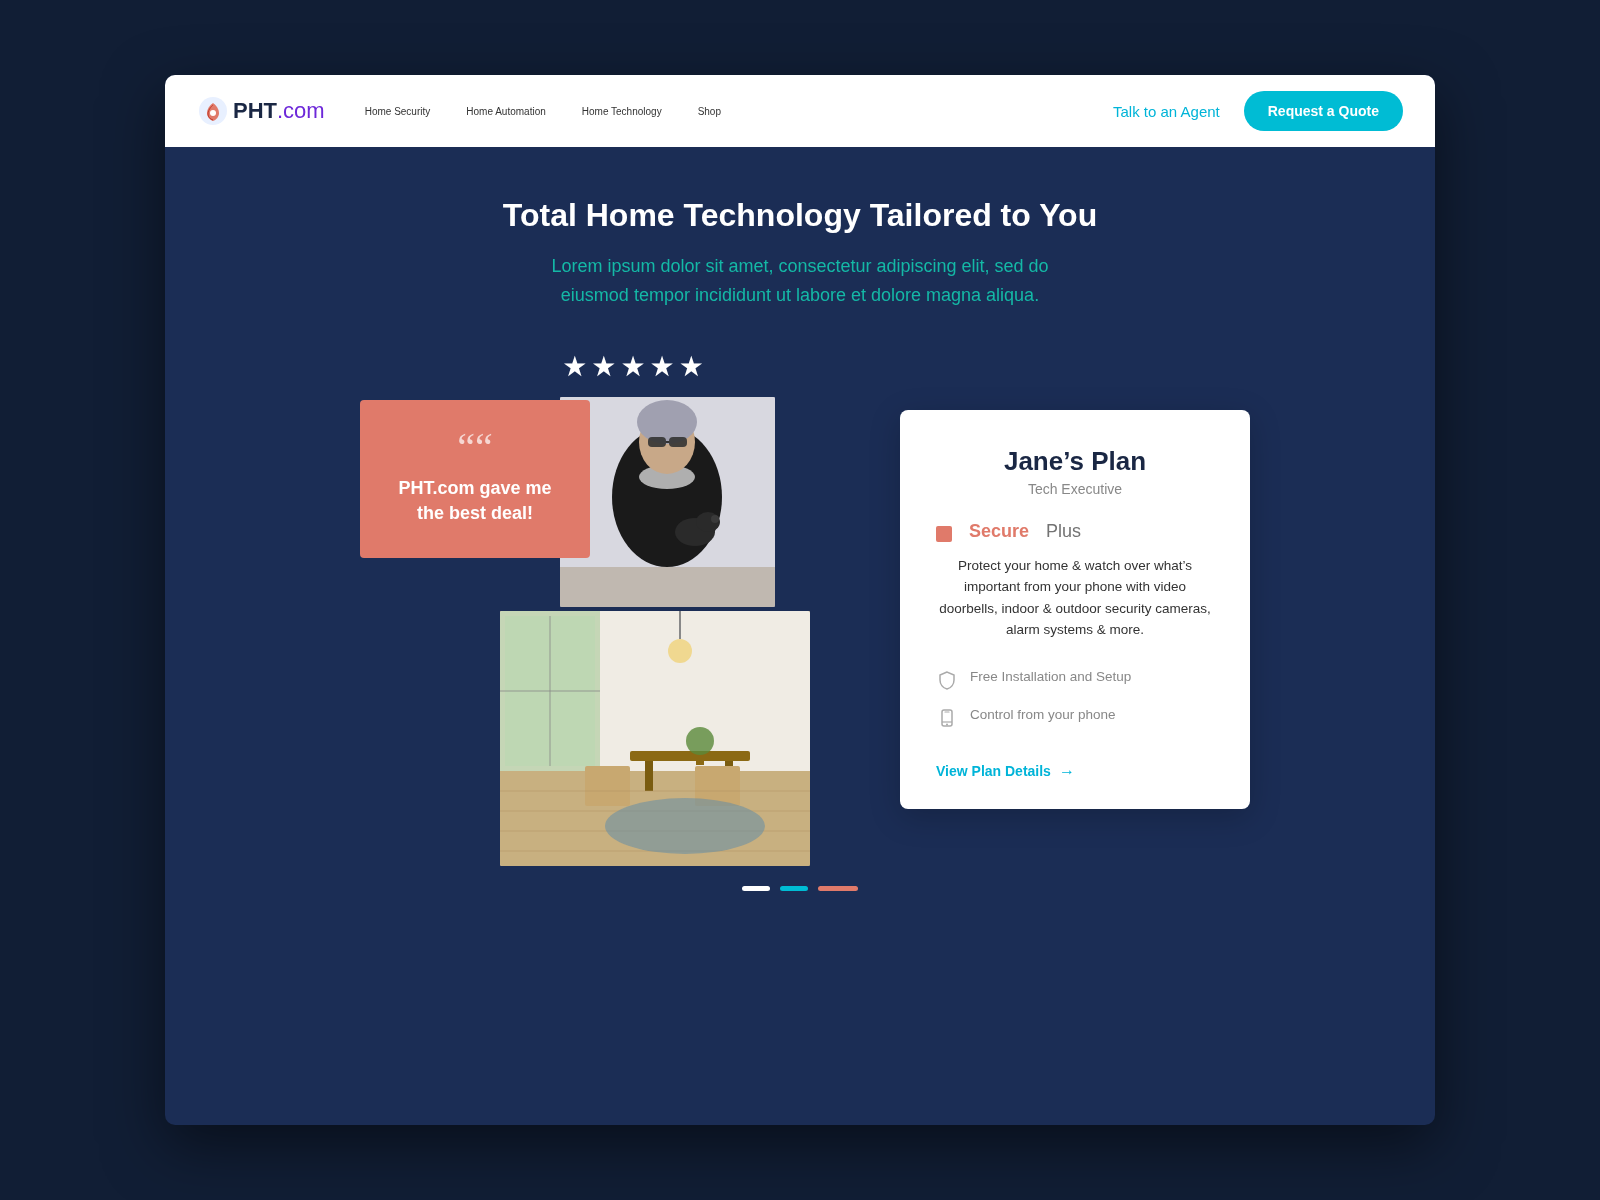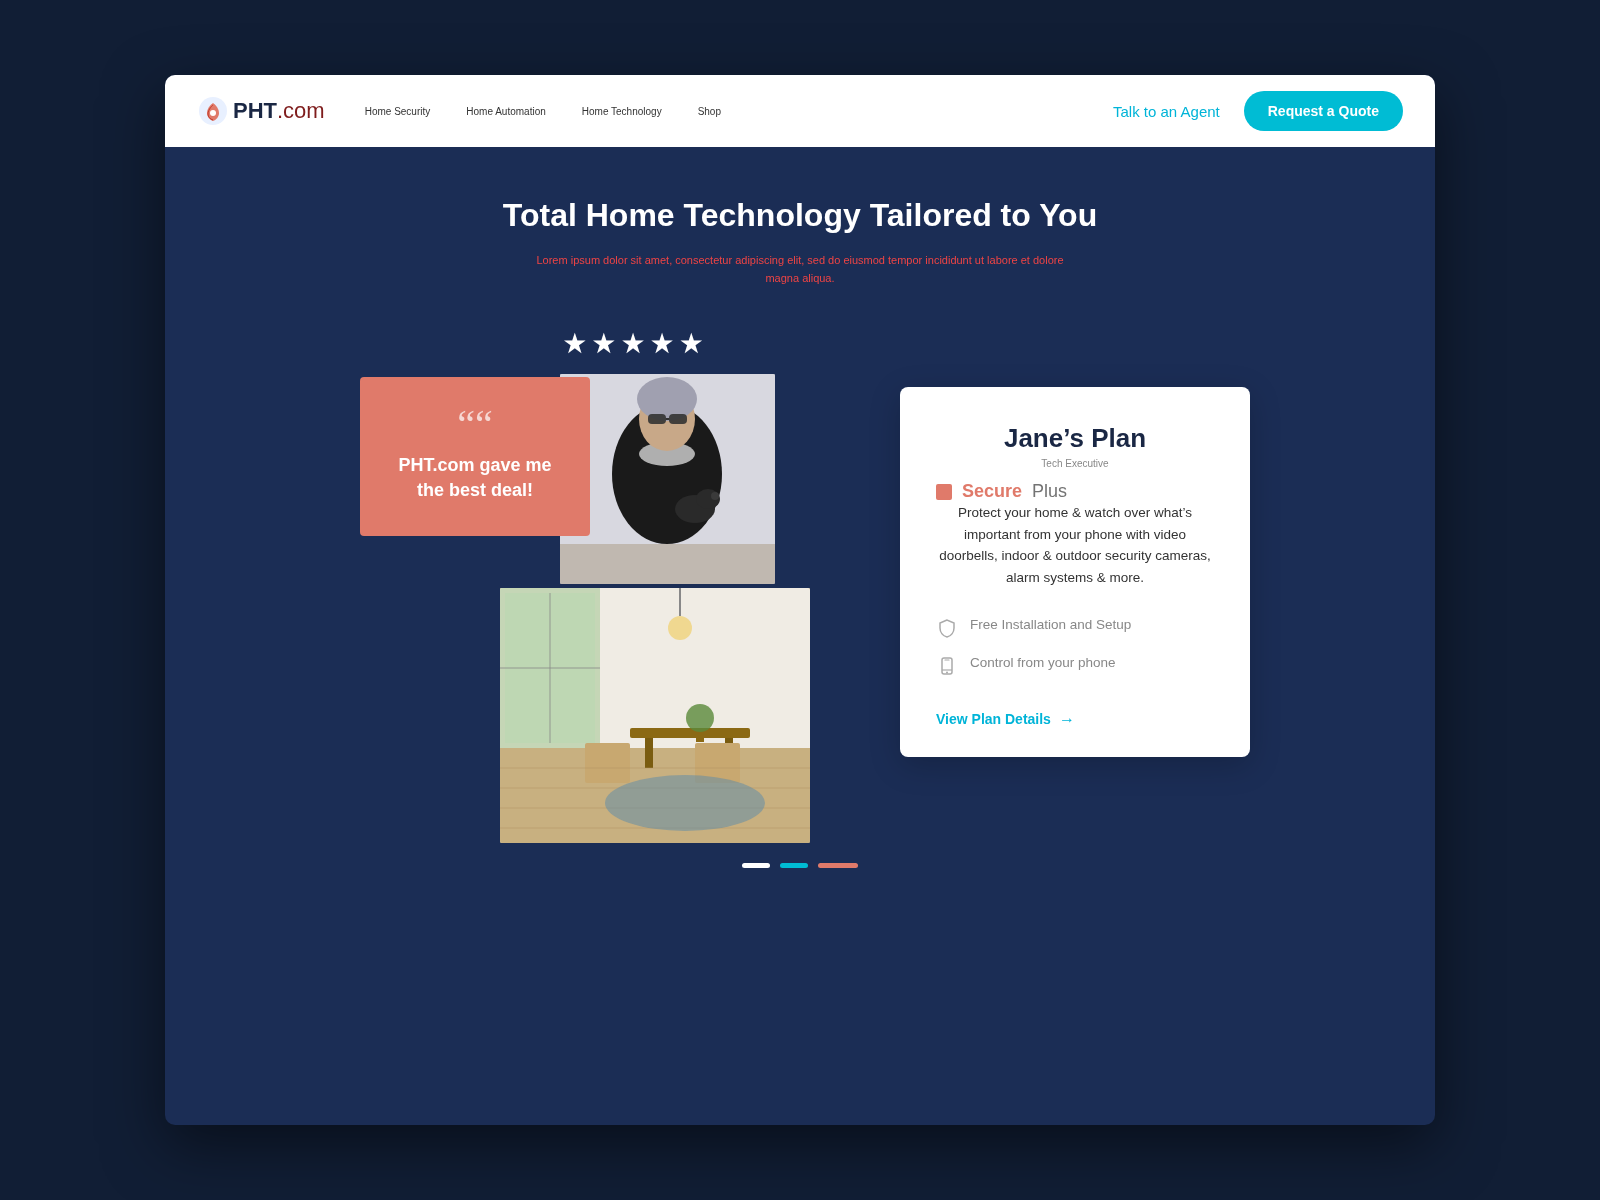--- a/index.html
+++ b/index.html
@@ -39,21 +39,21 @@
     .logo-icon {
       width: 32px;
       height: 32px;
     }
     .logo-text {
       font-size: 22px;
       font-weight: 700;
       color: #1a2744;
     }
     .logo-text span {
-      color: #7f1d1d;
+      color: #6d28d9;
       font-weight: 400;
     }
     .nav-links {
       display: flex;
       gap: 36px;
       flex: 1;
     }
     .nav-link {
       font-size: 10px;
       color: #333;
@@ -89,22 +89,22 @@
       padding: 50px 40px 60px;
       text-align: center;
     }
     .hero-title {
       font-size: 32px;
       font-weight: 700;
       color: #ffffff;
       margin-bottom: 18px;
     }
     .hero-subtitle {
-      font-size: 11px;
-      color: #ef4444;
+      font-size: 18px;
+      color: #14b8a6;
       line-height: 1.6;
       max-width: 560px;
       margin: 0 auto 40px;
     }
 
     
     .content-area {
       display: flex;
       align-items: flex-start;
       justify-content: center;
@@ -212,29 +212,29 @@
       margin-top: 60px;
       box-shadow: 0 8px 32px rgba(0,0,0,0.2);
     }
     .plan-name {
       font-size: 26px;
       font-weight: 600;
       color: #1a2744;
       margin-bottom: 4px;
     }
     .plan-role {
-      font-size: 10px;
+      font-size: 14px;
       color: #888;
-      margin-bottom: 12px;
+      margin-bottom: 24px;
     }
     .plan-tier {
       display: flex;
-      align-items: center;
-      gap: 10px;
-      margin-bottom: 0;
+      align-items: flex-end;
+      gap: 17px;
+      margin-bottom: 13px;
     }
     .tier-icon {
       width: 16px;
       height: 16px;
       background: #e07a6a;
       border-radius: 2px;
       flex-shrink: 0;
     }
     .tier-label {
       font-size: 18px;

